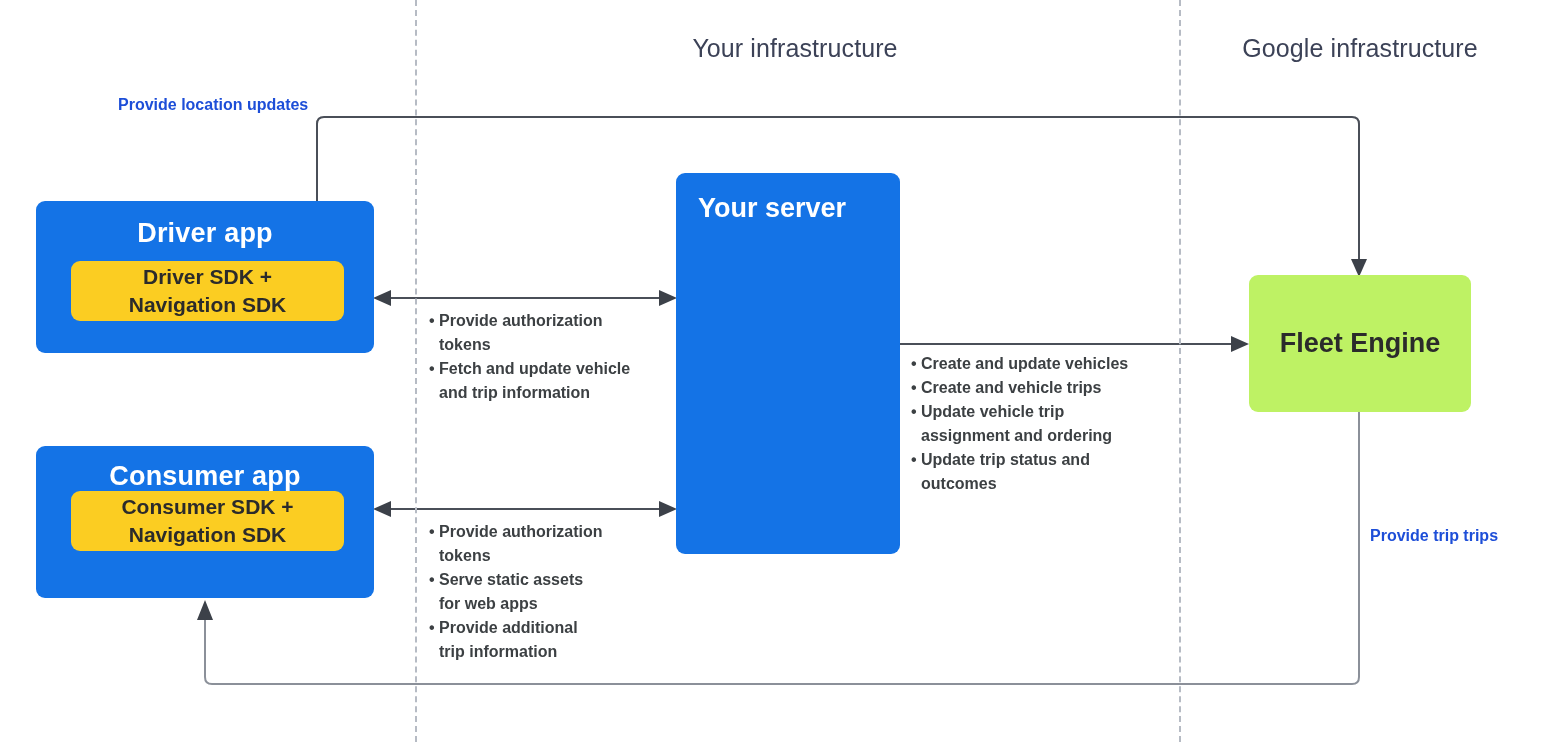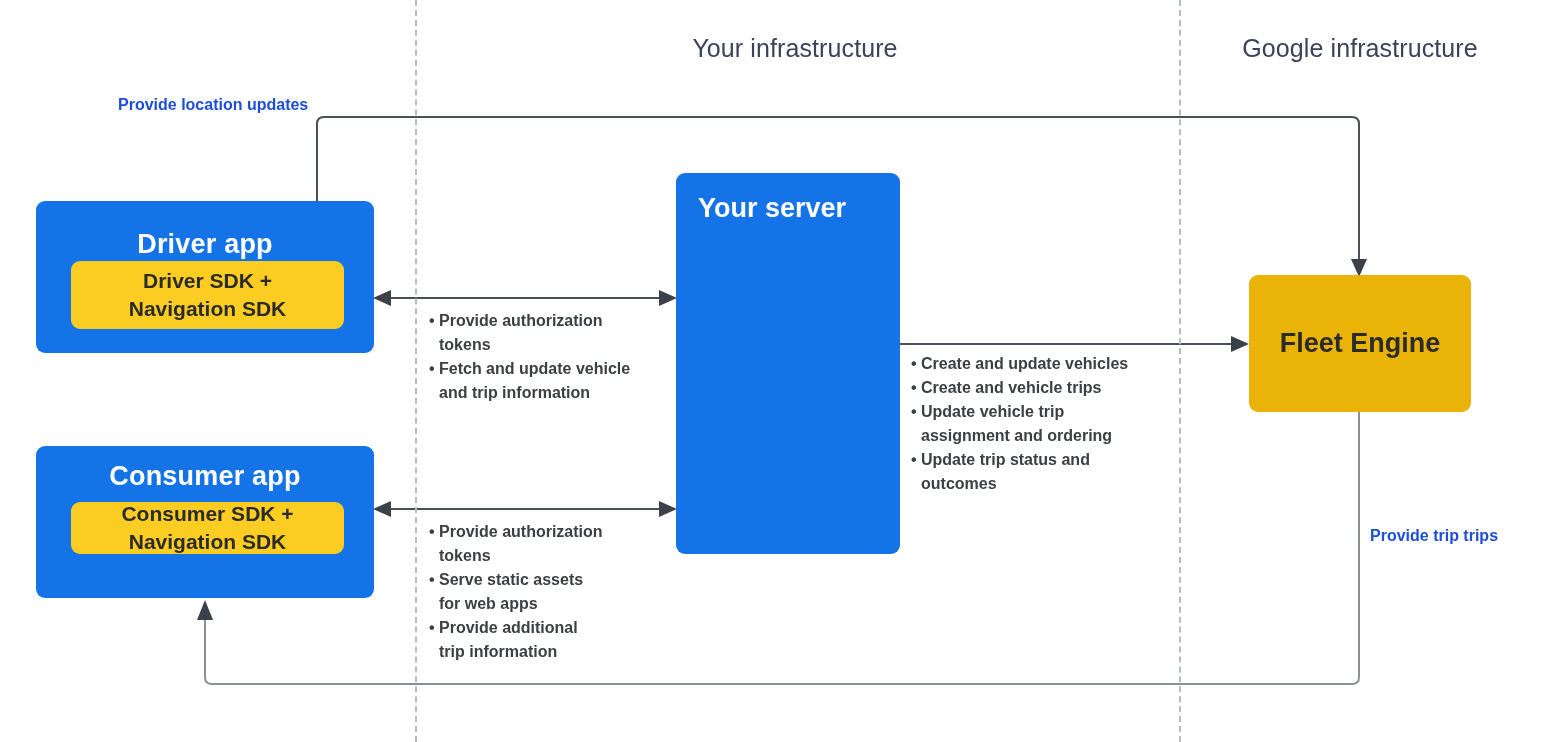--- a/index.html
+++ b/index.html
@@ -84,21 +84,21 @@
     position: absolute;
     left: 22px;
     top: 20px;
     color: #ffffff;
     font-size: 27px;
     font-weight: 700;
     white-space: nowrap;
   }
   .engine-box {
     position: absolute;
-    background: #eab308;
+    background: #bef264;
     border-radius: 9px;
     display: flex;
     align-items: center;
     justify-content: center;
   }
   .engine-label {
     color: #2b2b2b;
     font-size: 27px;
     font-weight: 700;
     white-space: nowrap;
@@ -182,43 +182,43 @@
 
   <div class="divider" style="left:415px;"></div>
   <div class="divider" style="left:1179px;"></div>
 
   <div class="col-header" style="left:1195px; top:34px; width:330px;">Google infrastructure</div>
   <div class="col-header" style="left:630px; top:34px; width:330px;">Your infrastructure</div>
 
   <div class="edge-label" style="left:118px; top:96px;">Provide location updates</div>
 
   <div class="app-box" style="left:36px; top:201px; width:338px; height:152px;">
-    <div class="app-title" style="top:28px;">Driver app</div>
-    <div class="sdk-box" style="left:35px; top:60px; width:273px; height:68px;">
+    <div class="app-title" style="top:17px;">Driver app</div>
+    <div class="sdk-box" style="left:35px; top:60px; width:273px; height:60px;">
       <div class="sdk-label">Driver SDK +
 Navigation SDK</div>
     </div>
   </div>
 
   <div class="bullets" style="left:429px; top:309px; width:235px;">
     <div class="bullet-row">
       <span class="bullet-dot">•</span>
       <span class="bullet-text">Provide authorization
 tokens</span>
     </div>
     <div class="bullet-row">
       <span class="bullet-dot">•</span>
       <span class="bullet-text">Fetch and update vehicle
 and trip information</span>
     </div>
   </div>
 
   <div class="app-box" style="left:36px; top:446px; width:338px; height:152px;">
     <div class="app-title" style="top:15px;">Consumer app</div>
-    <div class="sdk-box" style="left:35px; top:56px; width:273px; height:52px;">
+    <div class="sdk-box" style="left:35px; top:45px; width:273px; height:60px;">
       <div class="sdk-label">Consumer SDK +
 Navigation SDK</div>
     </div>
   </div>
 
   <div class="bullets" style="left:429px; top:520px; width:235px;">
     <div class="bullet-row">
       <span class="bullet-dot">•</span>
       <span class="bullet-text">Provide authorization
 tokens</span>

